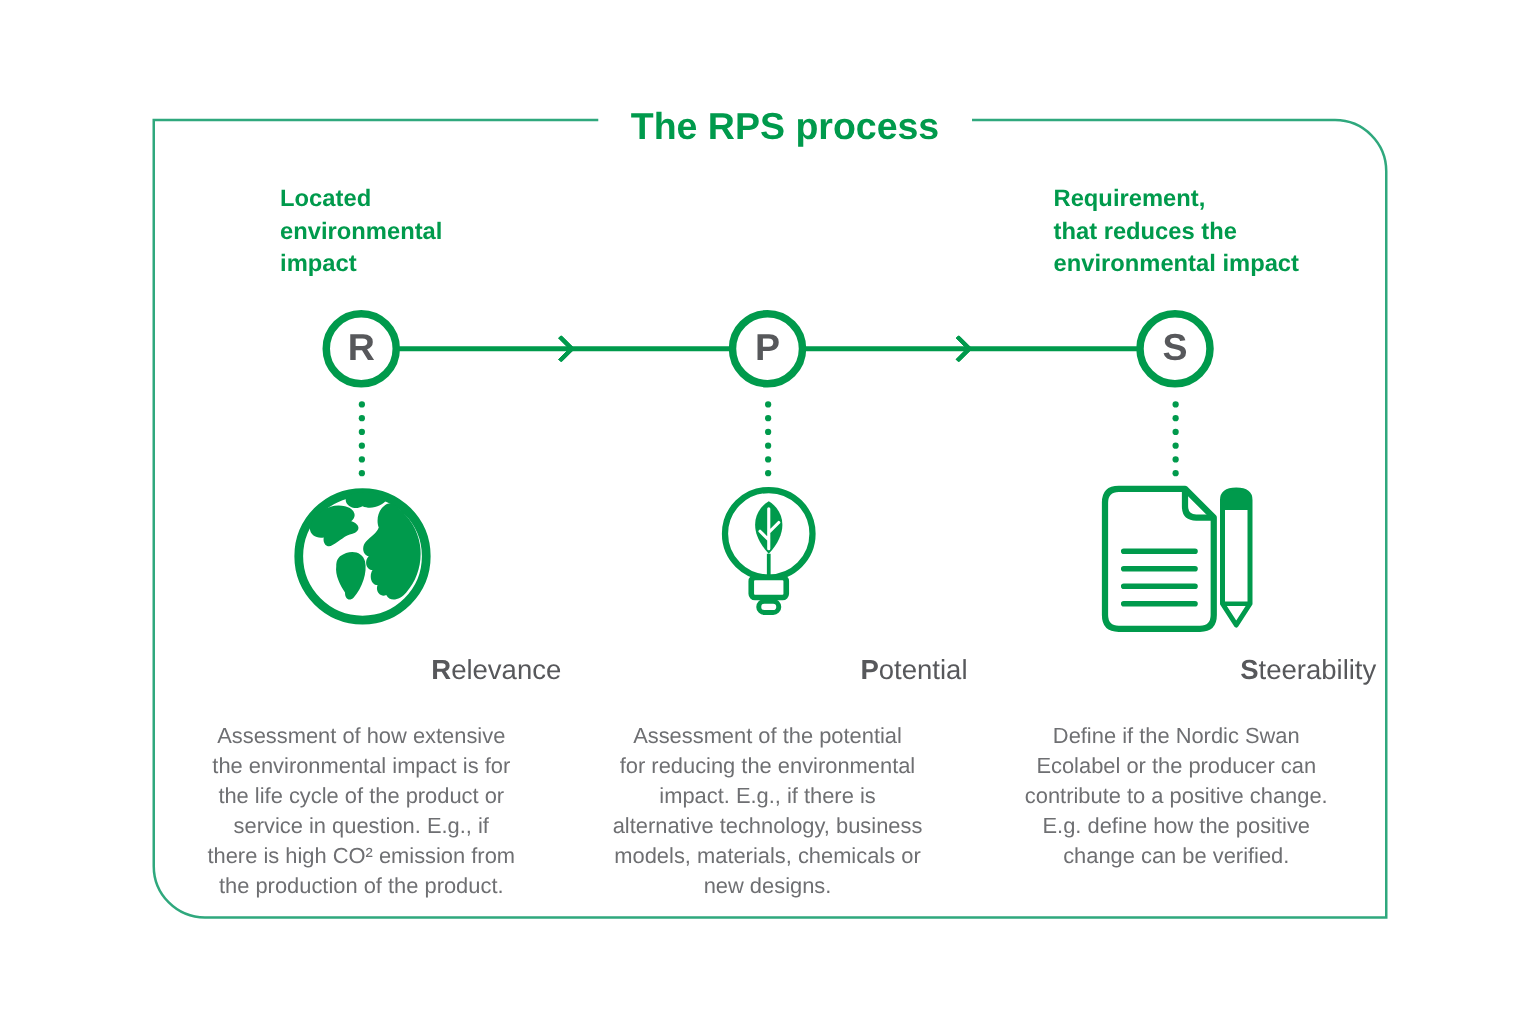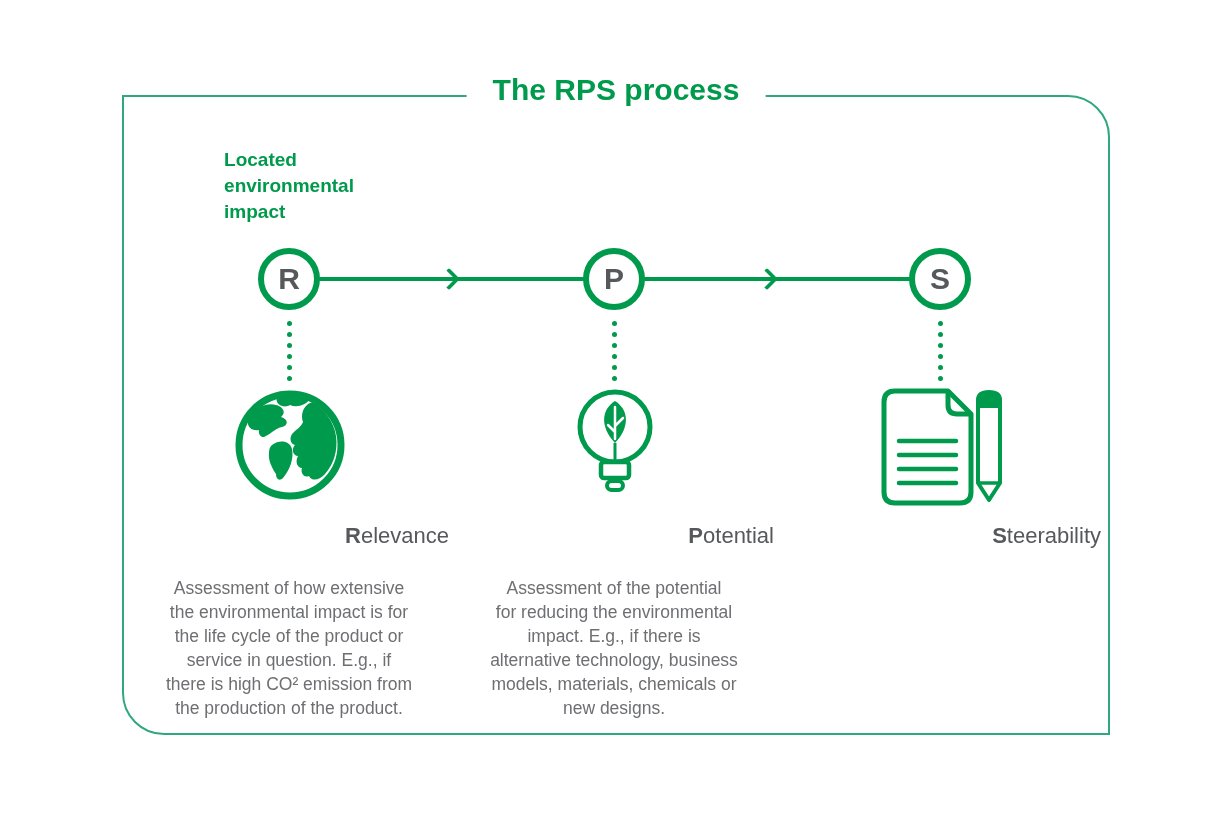--- a/index.html
+++ b/index.html
@@ -13,21 +13,21 @@
     position:relative;width:1230px;height:820px;background:#ffffff;
     font-family:"Liberation Sans", sans-serif;overflow:hidden;
   }
   .frame{
     position:absolute;left:122px;top:95px;width:988px;height:640px;
     border:2px solid var(--frame);box-sizing:border-box;
     border-radius:0 42px 0 42px;
   }
   .title{
     position:absolute;top:71px;left:616px;transform:translateX(-50%);
-    background:#fff;padding:0 26px;z-index:3;margin:0;
+    background:#fff;padding:0 26px;z-index:3;margin:12px;
     font-size:30px;line-height:38px;font-weight:700;color:var(--green);
     white-space:nowrap;
   }
   .top-label{
     position:absolute;top:147px;transform:translateX(-50%);
     font-size:19px;line-height:26px;font-weight:700;color:var(--green);
     white-space:pre-line;z-index:2;
   }
   .node{
     position:absolute;top:248px;width:62px;height:62px;box-sizing:border-box;
@@ -59,20 +59,23 @@
 
 <div class="canvas">
 
   <div class="frame"></div>
 
   <h1 class="title">The RPS process</h1>
 
   <div class="top-label" style="left:289px">Located
 environmental
 impact</div>
+  <div class="top-label" style="left:941px">Requirement,
+that reduces the
+environmental impact</div>
 
   <div class="connector" style="left:318px;width:267px"></div>
   <div class="connector" style="left:643px;width:268px"></div>
   <div class="chev" style="left:441px"></div>
   <div class="chev" style="left:759px"></div>
 
   <div class="node" style="left:258px">
     <span>R</span>
   </div>
   <div class="node" style="left:583px">
@@ -148,14 +151,19 @@
 the life cycle of the product or
 service in question. E.g., if
 there is high CO² emission from
 the production of the product.</div>
   <div class="desc" style="left:444px">Assessment of the potential
 for reducing the environmental
 impact. E.g., if there is
 alternative technology, business
 models, materials, chemicals or
 new designs.</div>
+  <div class="desc" style="left:771px">Define if the Nordic Swan
+Ecolabel or the producer can
+contribute to a positive change.
+E.g. define how the positive
+change can be verified.</div>
 
 </div>
 
 </body></html>

